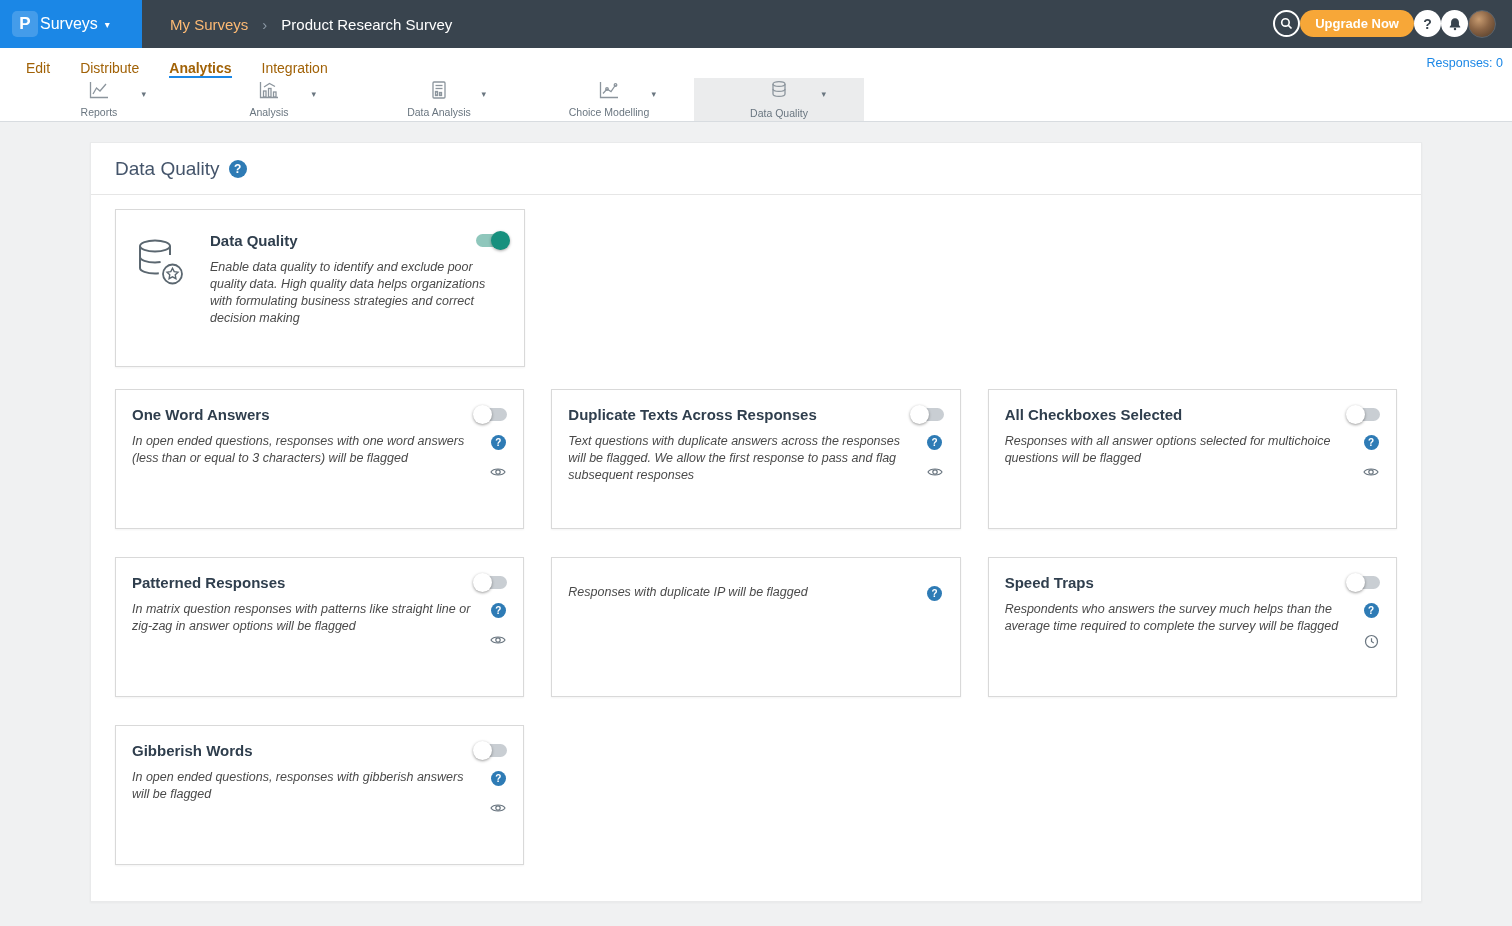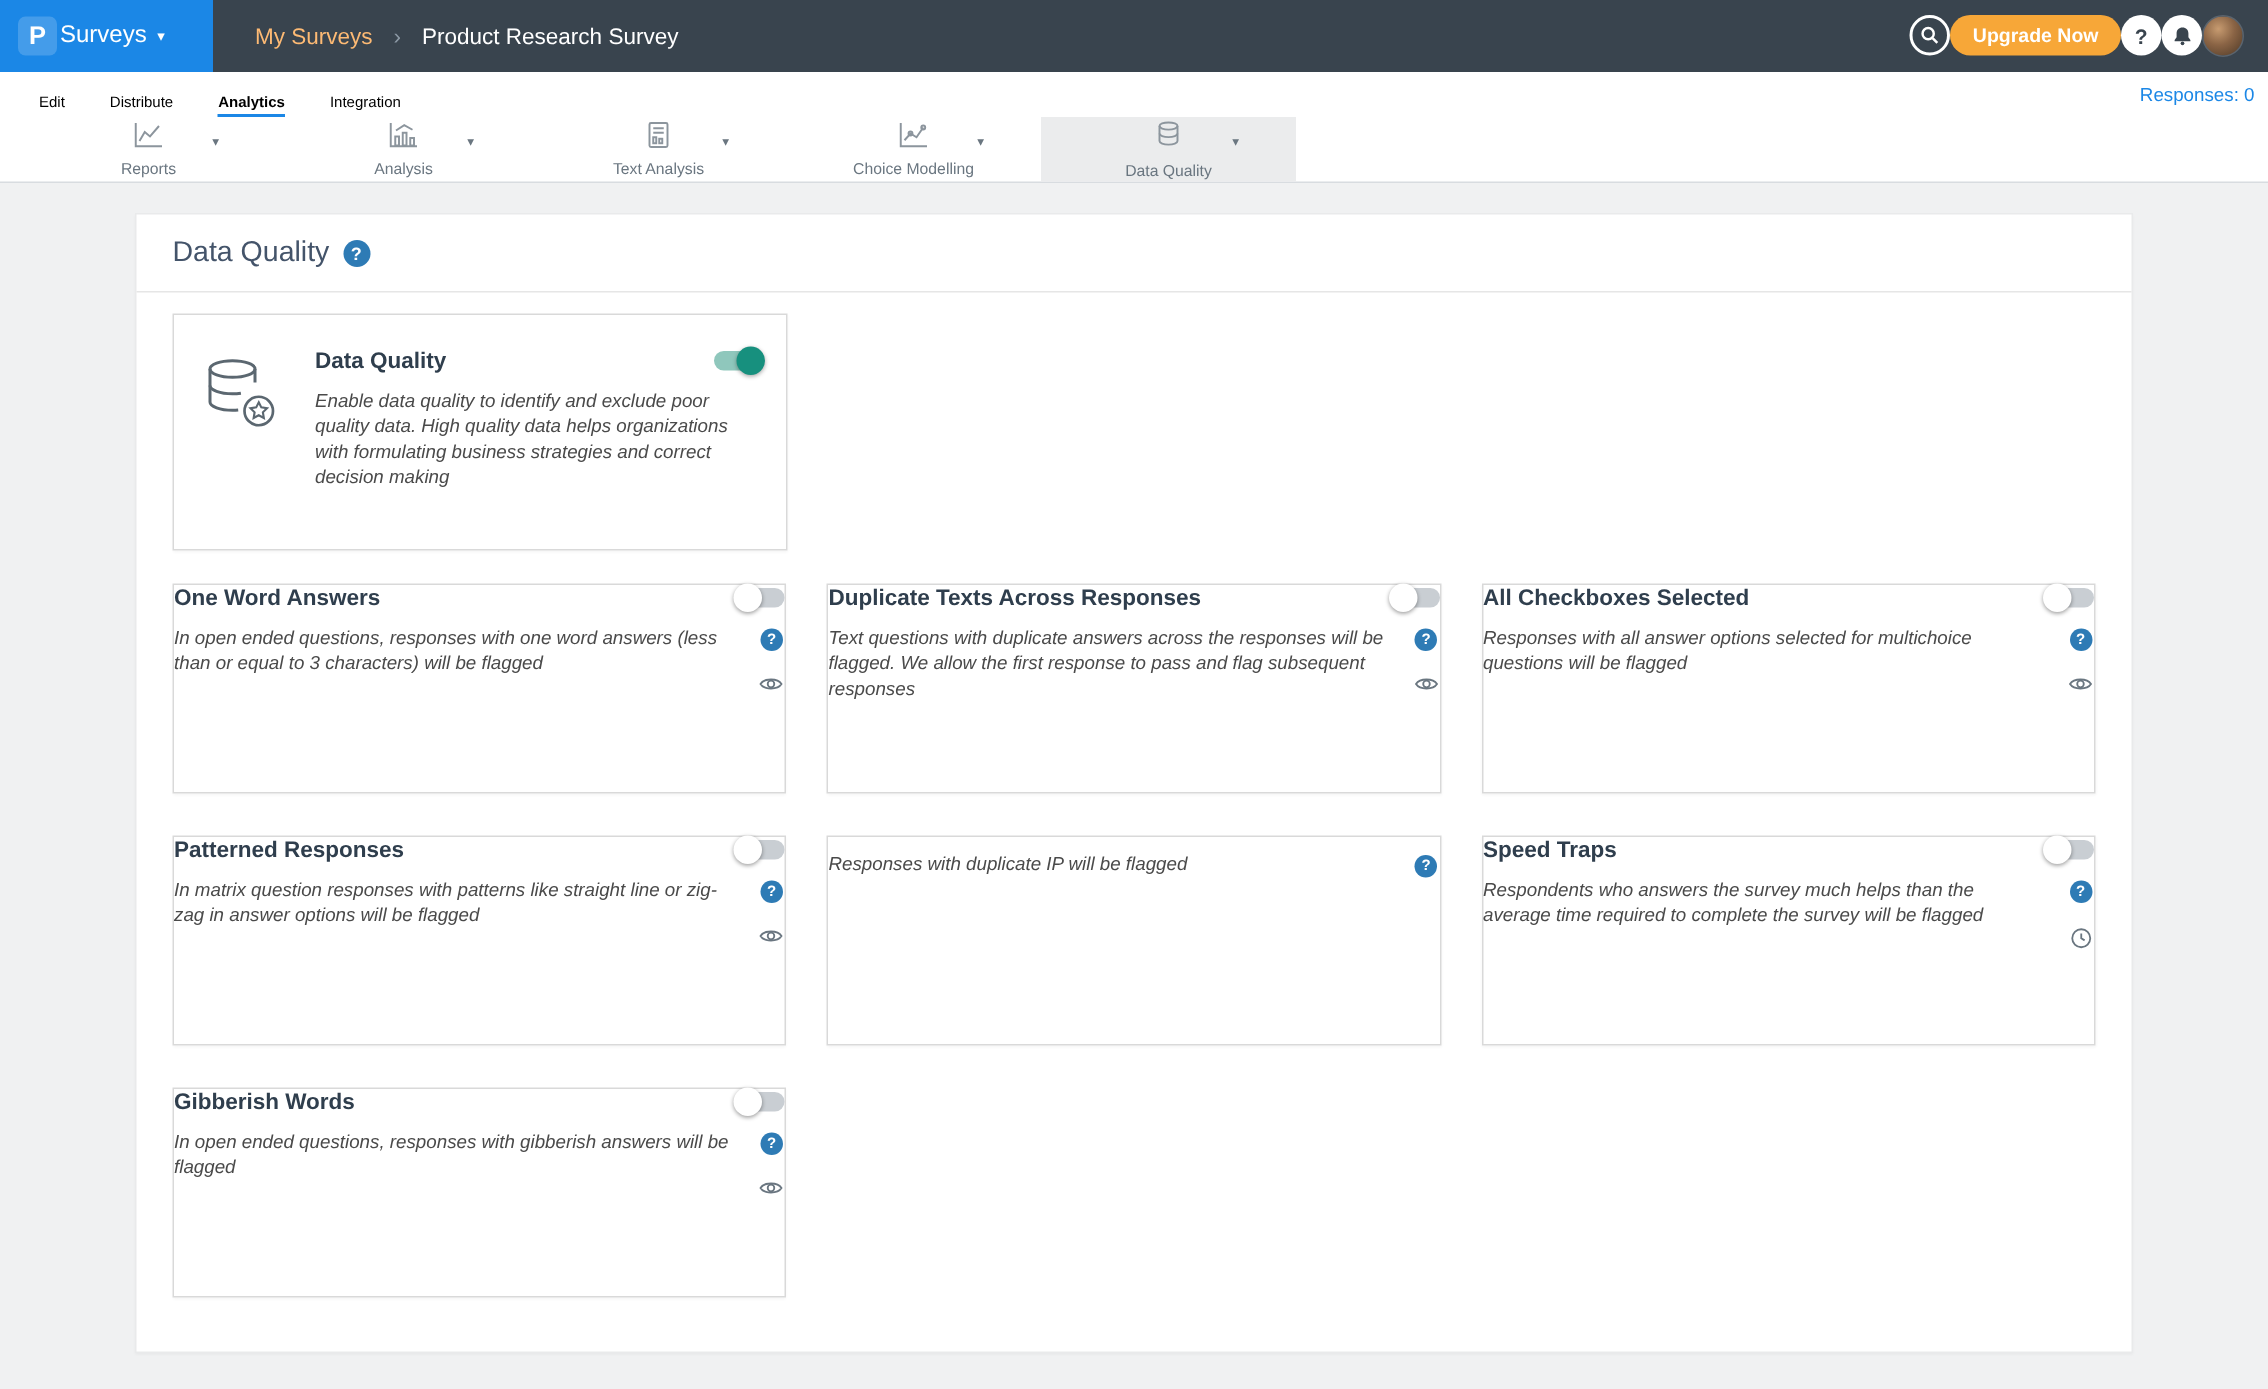--- a/index.html
+++ b/index.html
@@ -41,21 +41,21 @@
   }
   .avatar {
     width:28px; height:28px; border-radius:50%;
     background:radial-gradient(circle at 38% 32%, #c79b70 0%, #8a6445 45%, #4c3826 100%);
     border:1px solid #5a646e; cursor:pointer;
   }
 
   
   .tabs-row { height:30px; background:#fff; display:flex; align-items:stretch; padding-left:26px; }
   .tab {
-    font-size:10px; color:#000000; display:flex; align-items:center; margin-right:30px;
+    font-size:14px; color:#a16207; display:flex; align-items:center; margin-right:30px;
     cursor:pointer; border-bottom:2px solid transparent; padding-top:12px;
   }
   .tab.active { border-bottom-color:#1B87E6; font-weight:bold; }
   .responses { margin-left:auto; margin-right:9px; display:flex; align-items:center; font-size:12.5px; color:#1B87E6; }
 
   
   .toolbar { height:44px; background:#fff; border-bottom:1px solid #D8DCE0; display:flex; padding-left:14px; }
   .tool-item {
     width:170px; display:flex; flex-direction:column; align-items:center; justify-content:center;
     position:relative; cursor:pointer;
@@ -77,21 +77,21 @@
     background:#2E7BB5; color:#fff; border-radius:50%; font-weight:bold; cursor:pointer; flex:0 0 auto;
   }
   .help-dot.lg { width:18px; height:18px; font-size:12px; }
   .help-dot.sm { width:15px; height:15px; font-size:10px; }
 
   .content-body { padding:14px 24px 36px; }
 
   
   .card {
     border:1px solid #D9D9D9; background:#fff; box-shadow:0 1px 2px rgba(0,0,0,.05);
-    min-height:140px;
+    padding:16px; min-height:140px;
   }
   .feature-card { width:410px; min-height:158px; margin-bottom:22px; display:flex; padding:22px 16px 16px; }
   .feature-icon { width:78px; flex:0 0 auto; padding-top:4px; }
   .feature-main { flex:1; }
   .card-head { display:flex; align-items:center; justify-content:space-between; }
   .card-title { font-size:15px; font-weight:bold; color:#2F3E4D; }
   .card-desc { font-size:12.5px; color:#4A4A4A; line-height:17px; margin-top:10px;font-style:italic; }
   .feature-main .card-desc { padding-right:6px; }
 
   .cards-grid { display:grid; grid-template-columns:repeat(3, 1fr); gap:28px 27px; }
@@ -178,21 +178,21 @@
     <span>
       <svg width="20" height="18" viewBox="0 0 20 18">
           <rect x="4" y="1" width="12" height="16" rx="1"></rect>
           <line x1="6.5" y1="4.5" x2="13.5" y2="4.5"></line>
           <line x1="6.5" y1="7.5" x2="13.5" y2="7.5"></line>
           <rect x="6.5" y="10.5" width="2" height="4"></rect>
           <rect x="10.5" y="11.5" width="2" height="3"></rect>
         </svg>
     </span>
     <span class="tool-caret">▾</span>
-    <span class="tool-label">Text Analysis</span>
+    <span class="tool-label">Data Analysis</span>
   </div>
   <div class="tool-item">
     <span>
       <svg width="20" height="18" viewBox="0 0 20 18">
           <path d="M1.5 1v15.5H19"></path>
           <polyline points="4,12.5 8,8 12,10.5 16.5,4"></polyline>
           <circle cx="8" cy="8" r="1.3"></circle>
           <circle cx="16.5" cy="4" r="1.3"></circle>
         </svg>
     </span>

